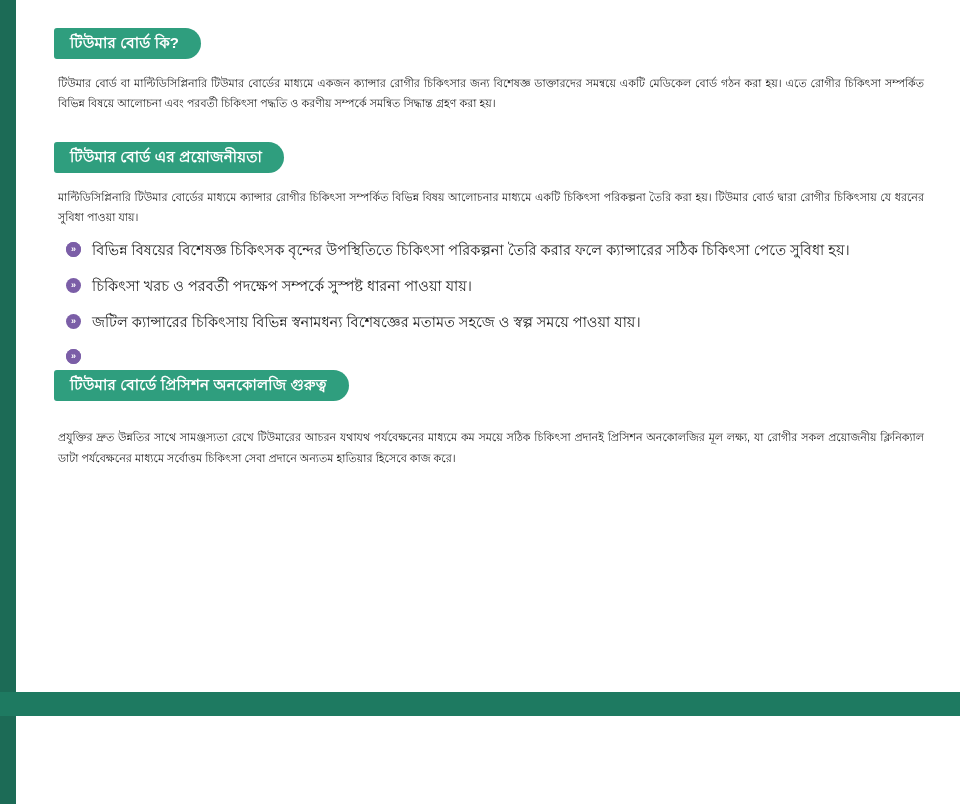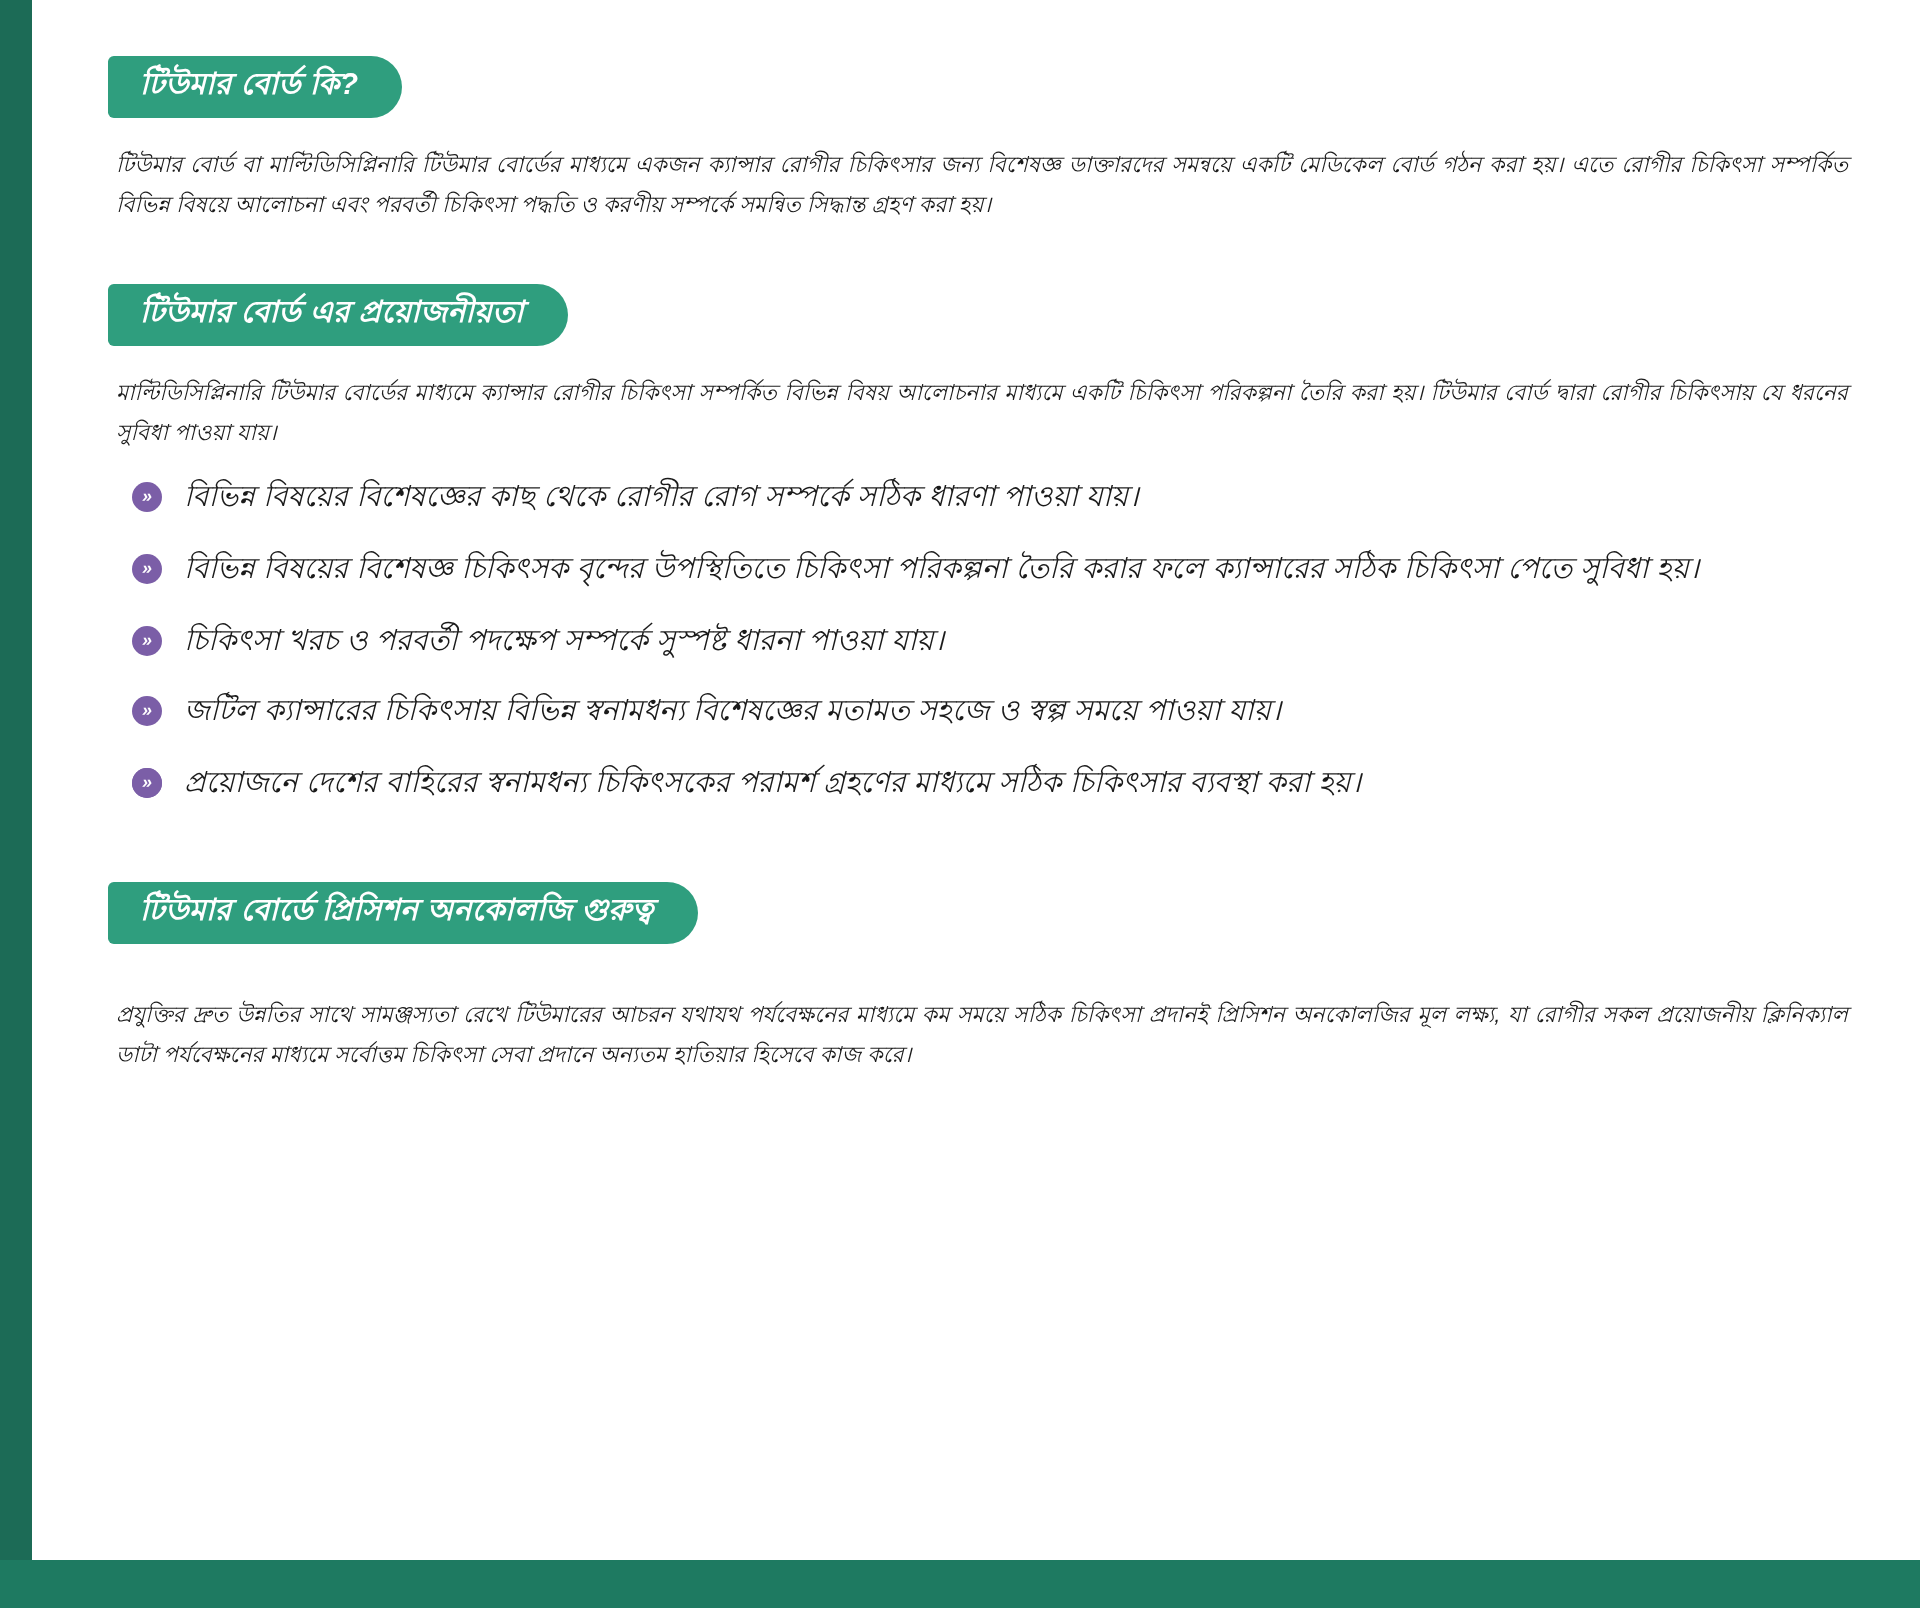--- a/index.html
+++ b/index.html
@@ -9,24 +9,23 @@
   body {
     width: 960px;
     height: 804px;
     background: #ffffff;
     font-family: "Liberation Sans", sans-serif;
     overflow: hidden;
   }
   .page {
     position: relative;
     width: 960px;
-    height: 804px;
+    height: 716px;
     background: #ffffff;
     box-sizing: border-box;
-    font-style: italic;
   }
   .left-rail {
     position: absolute;
     left: 0;
     top: 0;
     width: 16px;
     height: 804px;
     background: #1c6b56;
   }
   .bottom-rail {
@@ -122,40 +121,38 @@
     <div class="spacer-12"></div>
 
     <div class="section">
       <div class="heading-wrap">
         <span class="heading">টিউমার বোর্ড এর প্রয়োজনীয়তা</span>
       </div>
       <p class="body-text">মাল্টিডিসিপ্লিনারি টিউমার বোর্ডের মাধ্যমে ক্যান্সার রোগীর চিকিৎসা সম্পর্কিত বিভিন্ন বিষয় আলোচনার  মাধ্যমে একটি চিকিৎসা পরিকল্পনা তৈরি করা হয়। টিউমার বোর্ড দ্বারা রোগীর চিকিৎসায় যে ধরনের  সুবিধা পাওয়া যায়।</p>
       <ul class="bullets">
         <li>
           <span class="bullet-icon">»</span>
-          <span>বিভিন্ন বিষয়ের বিশেষজ্ঞের কাছ থেকে রোগীর রোগ সম্পর্কে সঠিক ধারণা পাওয়া যায়।</span>
         </li>
         <li>
           <span class="bullet-icon">»</span>
           <span>বিভিন্ন বিষয়ের বিশেষজ্ঞ চিকিৎসক বৃন্দের উপস্থিতিতে চিকিৎসা পরিকল্পনা তৈরি করার ফলে ক্যান্সারের সঠিক চিকিৎসা পেতে সুবিধা হয়।</span>
         </li>
         <li>
           <span class="bullet-icon">»</span>
           <span>চিকিৎসা খরচ ও পরবর্তী পদক্ষেপ সম্পর্কে সুস্পষ্ট ধারনা পাওয়া যায়।</span>
         </li>
         <li>
           <span class="bullet-icon">»</span>
           <span>জটিল ক্যান্সারের চিকিৎসায় বিভিন্ন স্বনামধন্য বিশেষজ্ঞের মতামত সহজে ও স্বল্প সময়ে পাওয়া যায়।</span>
         </li>
         <li>
           <span class="bullet-icon">»</span>
         </li>
         <li>
           <span class="bullet-icon">»</span>
-          <span>প্রয়োজনে দেশের বাহিরের স্বনামধন্য চিকিৎসকের পরামর্শ গ্রহণের মাধ্যমে সঠিক চিকিৎসার ব্যবস্থা করা হয়।</span>
         </li>
       </ul>
     </div>
 
     <div class="spacer-20"></div>
 
     <div class="section">
       <div class="heading-wrap">
         <span class="heading">টিউমার বোর্ডে প্রিসিশন অনকোলজি গুরুত্ব</span>
       </div>

